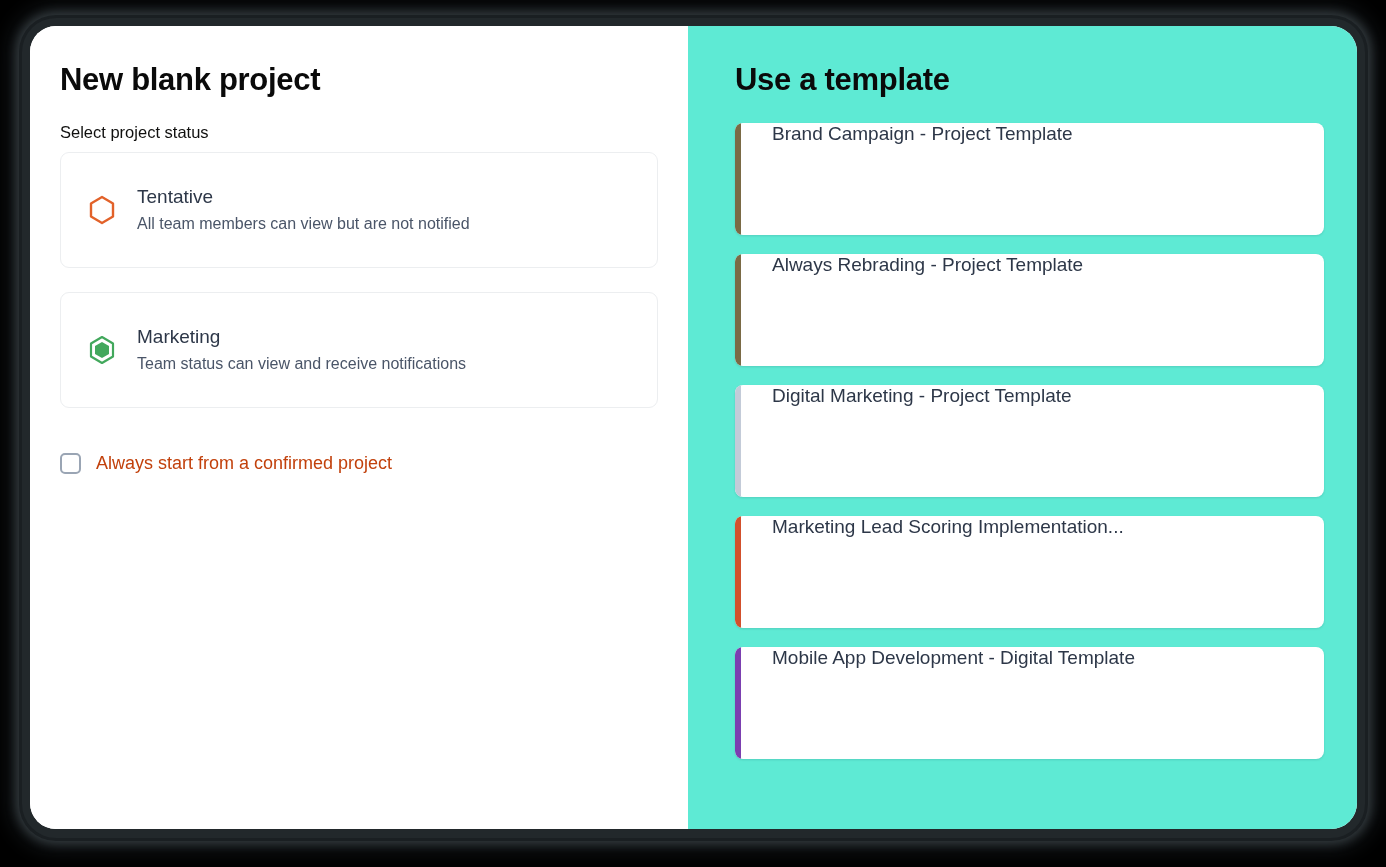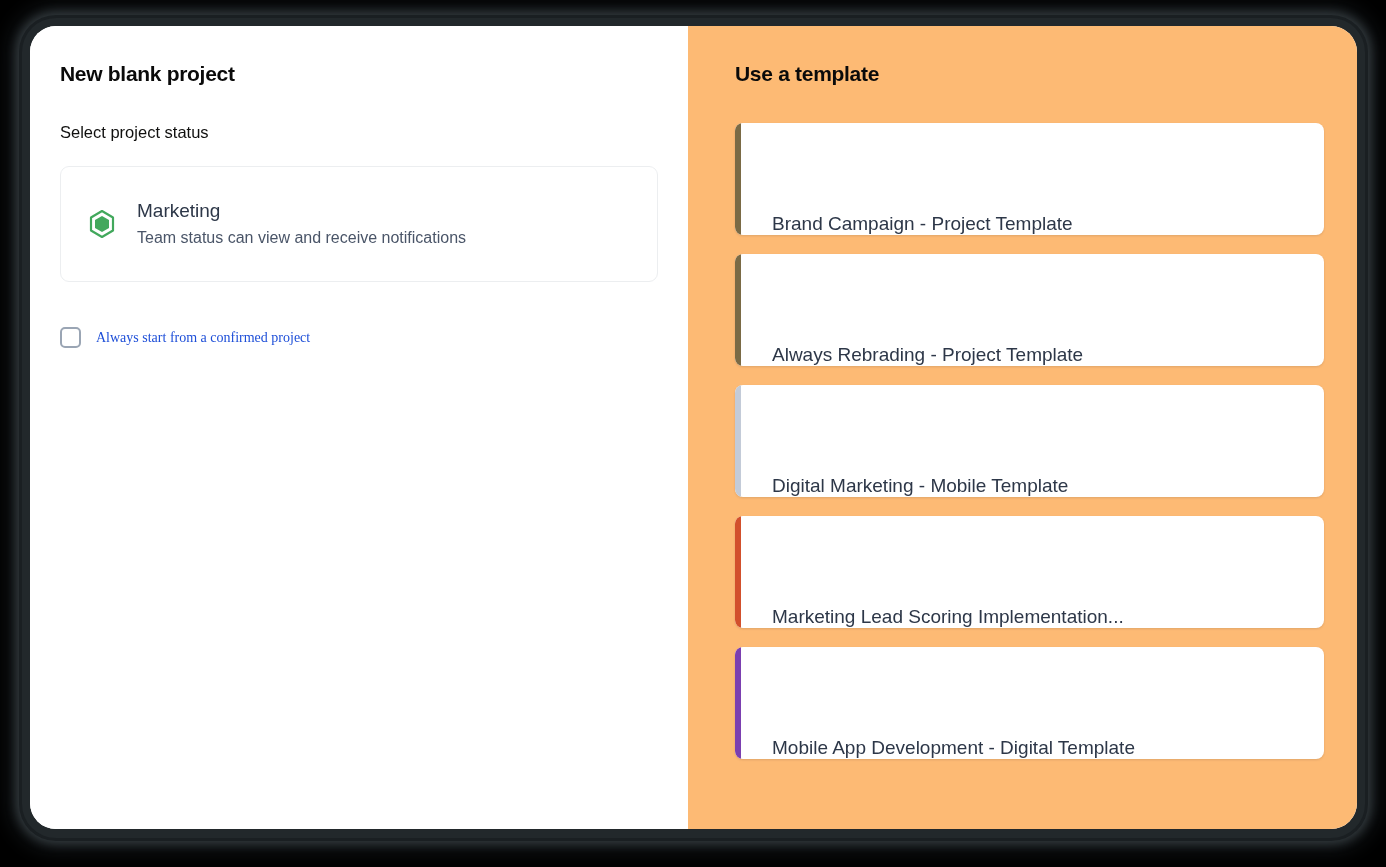--- a/index.html
+++ b/index.html
@@ -50,31 +50,31 @@
   
   .left-pane {
     width: 658px;
     height: 100%;
     background: #ffffff;
     padding: 36px 30px 0 30px;
     flex: 0 0 658px;
   }
 
   .pane-title {
-    font-size: 21px;
+    font-size: 31px;
     font-weight: bold;
     color: #0a0a0a;
     letter-spacing: -0.3px;
-    margin-bottom: 37px;
+    margin-bottom: 25px;
   }
 
   .field-label {
     font-size: 16.5px;
     color: #10100f;
-    margin-bottom: 24px;
+    margin-bottom: 10px;
   }
 
   .status-list { display: flex; flex-direction: column; gap: 24px; }
 
   .status-card {
     border: 1px solid #eceef0;
     border-radius: 9px;
     background: #ffffff;
     height: 116px;
     display: flex;
@@ -119,47 +119,46 @@
   .checkbox-box {
     width: 21px;
     height: 21px;
     border: 2px solid #9aa5b4;
     border-radius: 5px;
     background: #ffffff;
     flex: 0 0 21px;
   }
 
   .checkbox-label {
-    font-size: 14px;
-    color: #1d4ed8;
-    font-family: Liberation Serif, serif;
+    font-size: 18px;
+    color: #c2410c;
   }
 
   
   .right-pane {
     flex: 1 1 auto;
     height: 100%;
-    background: #fdba74;
+    background: #5eead4;
     padding: 36px 33px 0 47px;
     overflow: hidden;
   }
 
   .template-list {
     display: flex;
     flex-direction: column;
     gap: 19px;
   }
 
   .template-card {
     position: relative;
     height: 112px;
     background: #ffffff;
     border-radius: 8px;
     display: flex;
-    align-items: flex-end;
+    align-items: flex-start;
     padding-left: 37px;
     padding-right: 20px;
     box-shadow: 0 1px 3px rgba(16,24,40,0.07), 0 1px 2px rgba(16,24,40,0.05);
     cursor: pointer;
     overflow: hidden;
   }
 
   .template-accent {
     position: absolute;
     left: 0;
@@ -185,20 +184,31 @@
 
   <div class="panel">
 
     <div class="left-pane">
       <div class="pane-title">New blank project</div>
 
       <div class="field-label">Select project status</div>
 
       <div class="status-list">
 
+        <div class="status-card">
+          <span class="status-icon">
+            <svg width="28" height="30" viewBox="0 0 28 30" aria-hidden="true">
+              <polygon points="14,2 25,8.5 25,21.5 14,28 3,21.5 3,8.5" fill="none" stroke="#e2622a" stroke-width="2.4" stroke-linejoin="round"></polygon>
+            </svg>
+          </span>
+          <span class="status-text">
+            <span class="status-name">Tentative</span>
+            <span class="status-desc">All team members can view but are not notified</span>
+          </span>
+        </div>
 
         <div class="status-card">
           <span class="status-icon">
             <svg width="28" height="30" viewBox="0 0 28 30" aria-hidden="true">
               <polygon points="14,2 25,8.5 25,21.5 14,28 3,21.5 3,8.5" fill="none" stroke="#42a85c" stroke-width="2.2" stroke-linejoin="round"></polygon>
               <polygon points="14,7 21,11 21,19 14,23 7,19 7,11" fill="#42a85c" stroke="none"></polygon>
             </svg>
           </span>
           <span class="status-text">
             <span class="status-name">Marketing</span>
@@ -225,21 +235,21 @@
           <span class="template-name">Brand Campaign - Project Template</span>
         </div>
 
         <div class="template-card">
           <span class="template-accent" style="background:#7a6a45"></span>
           <span class="template-name">Always Rebrading - Project Template</span>
         </div>
 
         <div class="template-card">
           <span class="template-accent" style="background:#c3cbd8"></span>
-          <span class="template-name">Digital Marketing - Mobile Template</span>
+          <span class="template-name">Digital Marketing - Project Template</span>
         </div>
 
         <div class="template-card">
           <span class="template-accent" style="background:#d2502c"></span>
           <span class="template-name">Marketing Lead Scoring Implementation...</span>
         </div>
 
         <div class="template-card">
           <span class="template-accent" style="background:#7b3fb0"></span>
           <span class="template-name">Mobile App Development - Digital Template</span>

